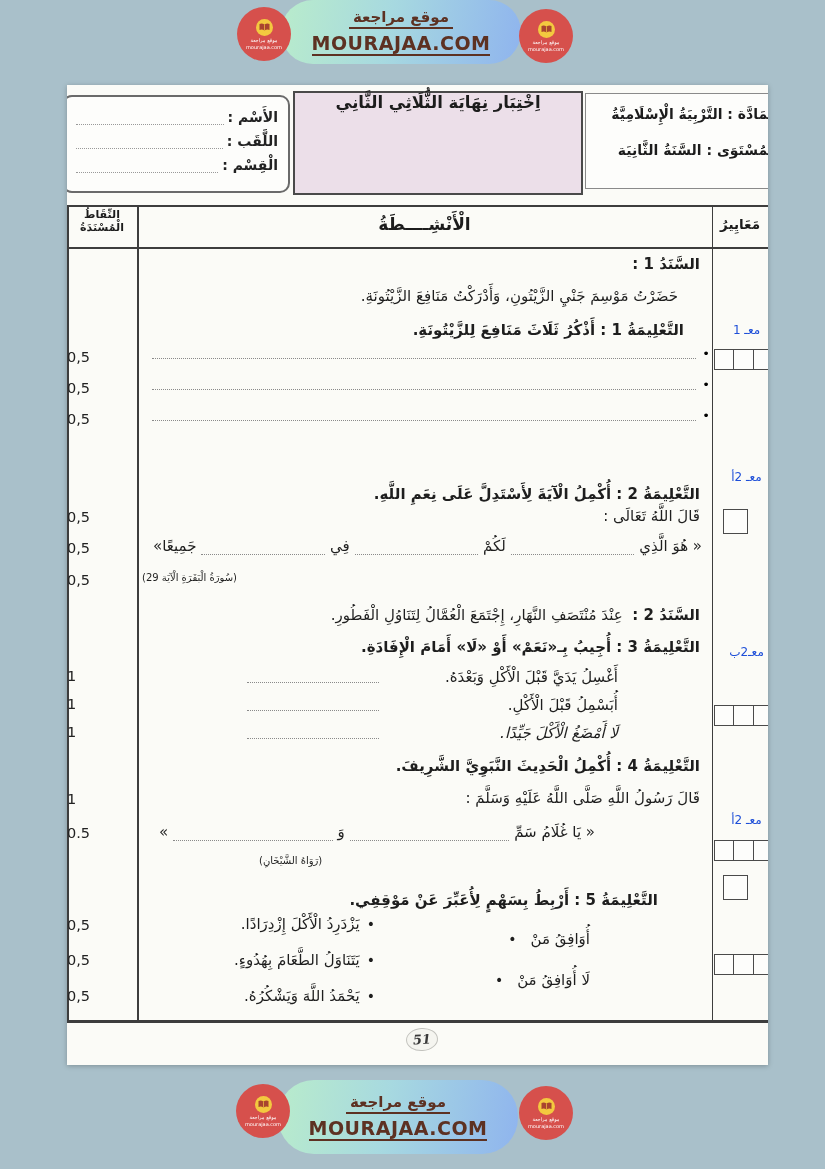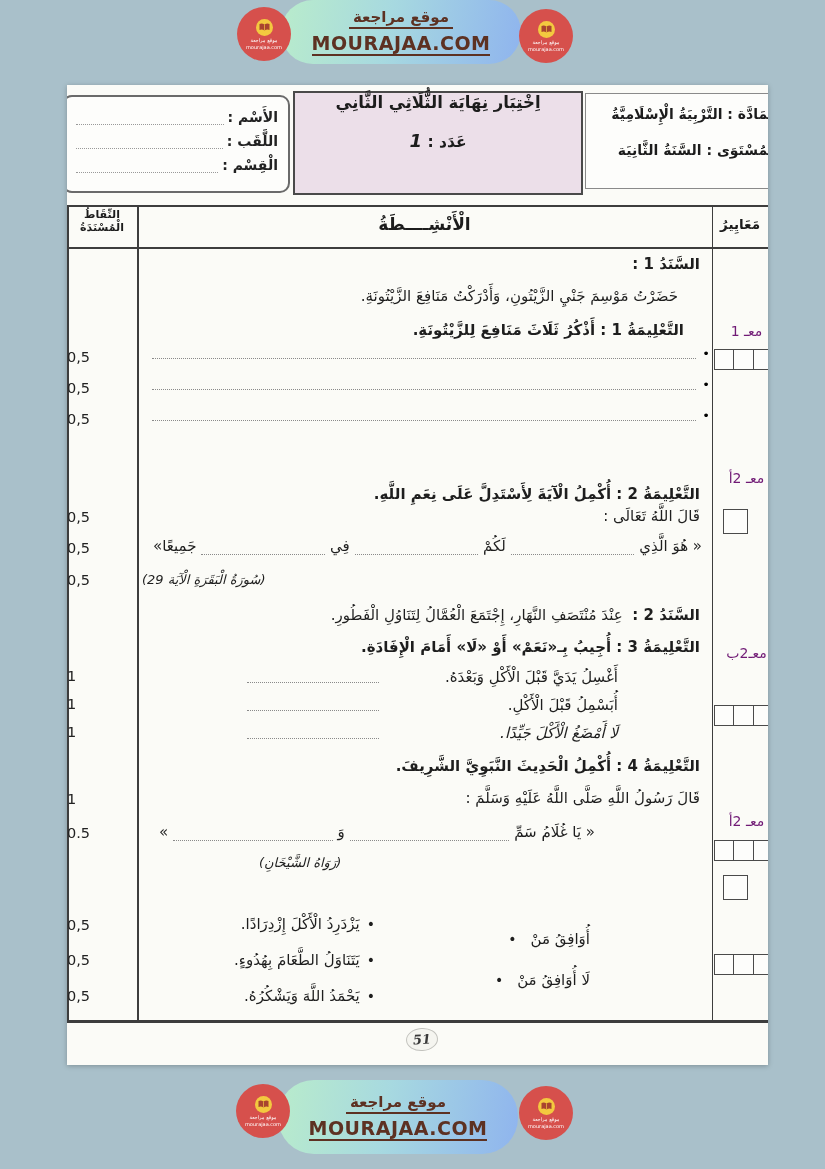--- a/index.html
+++ b/index.html
@@ -41,42 +41,42 @@
   .vline1 { position:absolute; left:70px; top:120px; height:818px; border-left:2px solid #3d3d3d; }
   .vline2 { position:absolute; left:645px; top:120px; height:818px; border-left:1.5px solid #3d3d3d; }
 
   .pts-header { position:absolute; left:0; top:123px; width:70px; text-align:center; font-weight:bold; font-size:11px; line-height:13px; direction:rtl; color:#1c1c1c; }
   .act-header { position:absolute; left:70px; top:129px; width:575px; text-align:center; font-weight:bold; font-size:17px; direction:rtl; color:#1c1c1c; }
   .crit-header { position:absolute; left:645px; top:131px; width:56px; text-align:center; font-weight:bold; font-size:13.5px; direction:rtl; color:#1c1c1c; }
 
   
   .t { position:absolute; direction:rtl; font-size:15px; color:#1e1e1e; white-space:nowrap; }
   .b { font-weight:bold; }
-  .small { font-size:13px;font-style:italic; }
+  .small { font-size:10px; }
 
   .pt { position:absolute; left:0; width:48px; font-size:14.5px; color:#222; }
 
   .ans-row { position:absolute; left:85px; right:58px; display:flex; direction:rtl; align-items:flex-end; }
   .ans-row .bullet { font-size:13px; line-height:10px; }
   .ans-row .fill { flex:1; border-bottom:1.8px dotted #8a8a8a; height:12px; margin-right:6px; }
 
   .verse { position:absolute; right:66px; left:86px; display:flex; direction:rtl; align-items:flex-end; font-size:15px; color:#1e1e1e; white-space:nowrap; }
   .verse .fill { flex:1; border-bottom:1.6px dotted #8a8a8a; height:11px; margin:0 5px; }
 
   .hadith { position:absolute; right:173px; width:436px; display:flex; direction:rtl; align-items:flex-end; font-size:15px; color:#1e1e1e; white-space:nowrap; }
   .hadith .fill { flex:1; border-bottom:1.6px dotted #8a8a8a; height:11px; margin:0 5px; }
 
   .stmt { position:absolute; right:150px; direction:rtl; font-size:15px; color:#1e1e1e; white-space:nowrap; }
   .stmt-dots { position:absolute; left:180px; width:132px; height:11px; border-bottom:1.6px dotted #8a8a8a; }
 
   .agree { position:absolute; display:flex; direction:rtl; align-items:center; gap:14px; font-size:15px; color:#1e1e1e; white-space:nowrap; }
   .behav { position:absolute; display:flex; direction:rtl; align-items:center; gap:7px; font-size:15px; color:#1e1e1e; white-space:nowrap; }
   .dotpt { font-size:14px; }
 
-  .crit-label { position:absolute; left:645px; width:69px; text-align:center; direction:rtl; font-size:14px; color:#701a75; }
+  .crit-label { position:absolute; left:645px; width:69px; text-align:center; direction:rtl; font-size:12px; color:#1d4ed8; }
   .cbrow { position:absolute; left:648px; display:flex; }
   .cb { width:21px; height:21px; border:1.5px solid #4a4a4a; margin-left:-1.5px; background:#fdfdfb; }
   .cbs { position:absolute; left:656px; width:25px; height:25px; border:1.5px solid #4a4a4a; background:#fdfdfb; }
 
   .pagenum { position:absolute; left:339px; top:943px; width:32px; height:23px; border:1px solid #c2c2bd; border-radius:50%;
     background:#f5f5f0; text-align:center; line-height:22px; font-family:"DejaVu Serif", serif; font-style:italic; font-weight:bold; font-size:13px; color:#3a3a3a; transform:rotate(-4deg); }
 </style>
 </head>
 <body>
 
@@ -119,24 +119,20 @@
         <span class="field-dots"></span>
       </div>
       <div class="field">
         <span class="field-label">الْقِسْم :</span>
         <span class="field-dots"></span>
       </div>
     </div>
 
     <div class="exam-box">
       <div class="exam-title">اِخْتِبَار نِهَايَة الثُّلَاثِي الثَّانِي</div>
-      <div class="exam-num">
-        <span>عَدَد :</span>
-        <span class="num">1</span>
-      </div>
     </div>
 
     <div class="info-box">
       <div class="info-line">الْمَادَّة : التَّرْبِيَةُ الْإِسْلَامِيَّةُ</div>
       <div class="info-line">الْمُسْتَوَى : السَّنَةُ الثَّانِيَة</div>
     </div>
 
     <div class="tframe"></div>
     <div class="hline-header"></div>
     <div class="vline1"></div>
@@ -197,20 +193,21 @@
 
     <div class="hadith" style="top:738px;">
       <span>« يَا غُلَامُ سَمِّ</span>
       <span class="fill"></span>
       <span>وَ</span>
       <span class="fill"></span>
       <span>»</span>
     </div>
     <div class="t small" style="left:150px; top:770px; direction:rtl;margin-left:42px;">(رَوَاهُ الشَّيْخَانِ)</div>
 
+    <div class="t b" style="right:110px; top:806px;">التَّعْلِيمَةُ 5 : أَرْبِطُ بِسَهْمٍ لِأُعَبِّرَ عَنْ مَوْقِفِي.</div>
 
     <div class="behav" style="right:393px; top:830px;">
       <span class="dotpt">•</span>
       <span>يَزْدَرِدُ الْأَكْلَ إِزْدِرَادًا.</span>
     </div>
     <div class="agree" style="right:178px; top:845px;">
       <span>أُوَافِقُ مَنْ</span>
       <span class="dotpt">•</span>
     </div>
     <div class="behav" style="right:393px; top:866px;">

